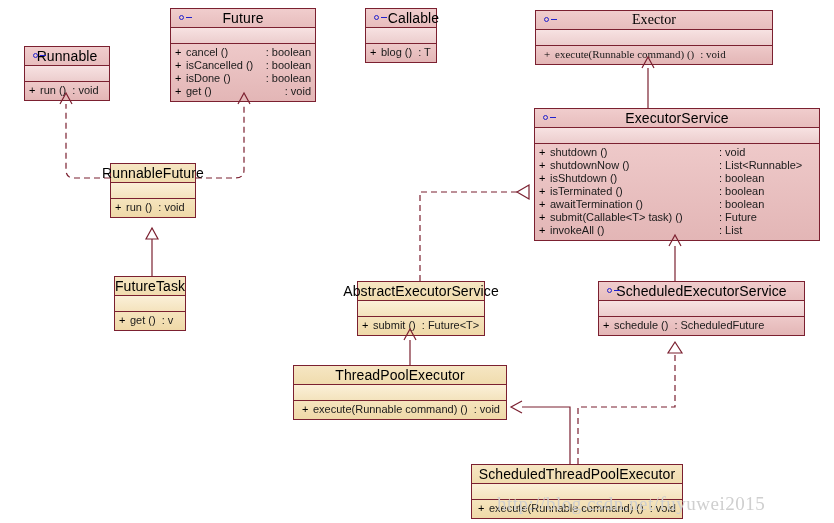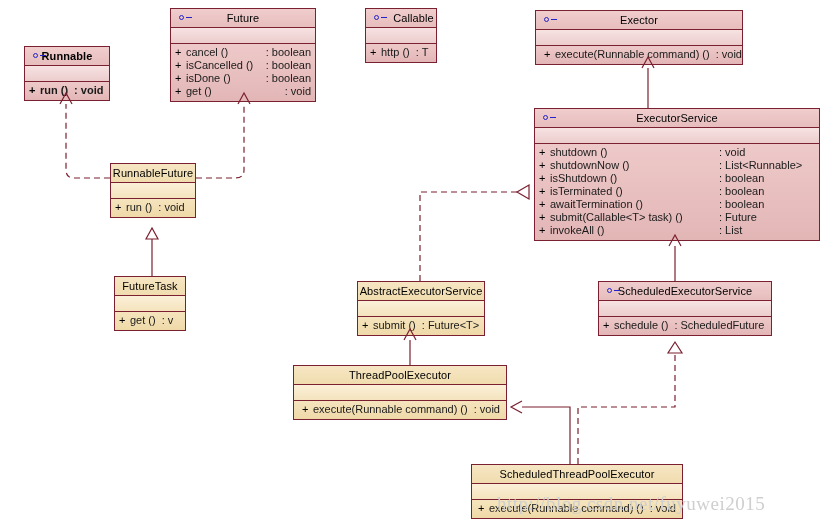--- a/index.html
+++ b/index.html
@@ -63,21 +63,21 @@
   }
   .band-attrs {
     height: 15px;
     border-bottom: 1px solid #7b2030;
   }
   .band-ops {
     padding: 2px 0 3px 0;
   }
 
   .cls-name {
-    font-size: 11px;
+    font-size: 14px;
     color: #000000;
     letter-spacing: 0.1px;
     white-space: nowrap;
   }
 
   
   .iface-marker {
     position: absolute;
     left: 8px;
     top: 50%;
@@ -198,21 +198,21 @@
     <g stroke="#7b2030" stroke-width="1.2" fill="#ffffff">
 
       <polygon points="152,228 146,239 158,239"></polygon>
       <polygon points="517,192 529,185 529,199"></polygon>
       <polygon points="675,342 668,353 682,353"></polygon>
     </g>
   </svg>
 
   <div class="watermark" style="left:497px; top:493px;">http://blog.csdn.net/fuyuwei2015</div>
 
-  <div class="uml-box iface" style="left:24px; top:46px; width:86px;font-weight:bold;">
+  <div class="uml-box iface" style="left:24px; top:46px; width:86px;">
     <div class="band-title">
       <span class="iface-marker">
         <span class="circ"></span>
           <span class="stem"></span>
       </span>
       <span class="cls-name">Runnable</span>
     </div>
     <div class="band-attrs"></div>
     <div class="band-ops">
       <div class="op-row inline">
@@ -261,27 +261,27 @@
       <span class="iface-marker">
         <span class="circ"></span>
           <span class="stem"></span>
       </span>
       <span class="cls-name" style="margin-left:25px;">Callable</span>
     </div>
     <div class="band-attrs"></div>
     <div class="band-ops">
       <div class="op-row inline">
         <span class="op-vis">+</span>
-        <span class="op-sig">http ()</span>
+        <span class="op-sig">blog ()</span>
         <span class="op-type">: T</span>
       </div>
     </div>
   </div>
 
-  <div class="uml-box iface" style="left:535px; top:10px; width:208px;">
+  <div class="uml-box iface" style="left:535px; top:10px; width:238px;font-family:Liberation Serif, serif;">
     <div class="band-title">
       <span class="iface-marker">
         <span class="circ"></span>
           <span class="stem"></span>
       </span>
       <span class="cls-name">Exector</span>
     </div>
     <div class="band-attrs"></div>
     <div class="band-ops">
       <div class="op-row inline" style="justify-content:flex-start; padding-left:8px;">
@@ -375,21 +375,21 @@
     <div class="band-attrs"></div>
     <div class="band-ops">
       <div class="op-row inline">
         <span class="op-vis">+</span>
         <span class="op-sig">submit ()</span>
         <span class="op-type">: Future&lt;T&gt;</span>
       </div>
     </div>
   </div>
 
-  <div class="uml-box iface" style="left:598px; top:281px; width:174px;">
+  <div class="uml-box iface" style="left:598px; top:281px; width:207px;">
     <div class="band-title">
       <span class="iface-marker">
         <span class="circ"></span>
           <span class="stem"></span>
       </span>
       <span class="cls-name">ScheduledExecutorService</span>
     </div>
     <div class="band-attrs"></div>
     <div class="band-ops">
       <div class="op-row inline">

